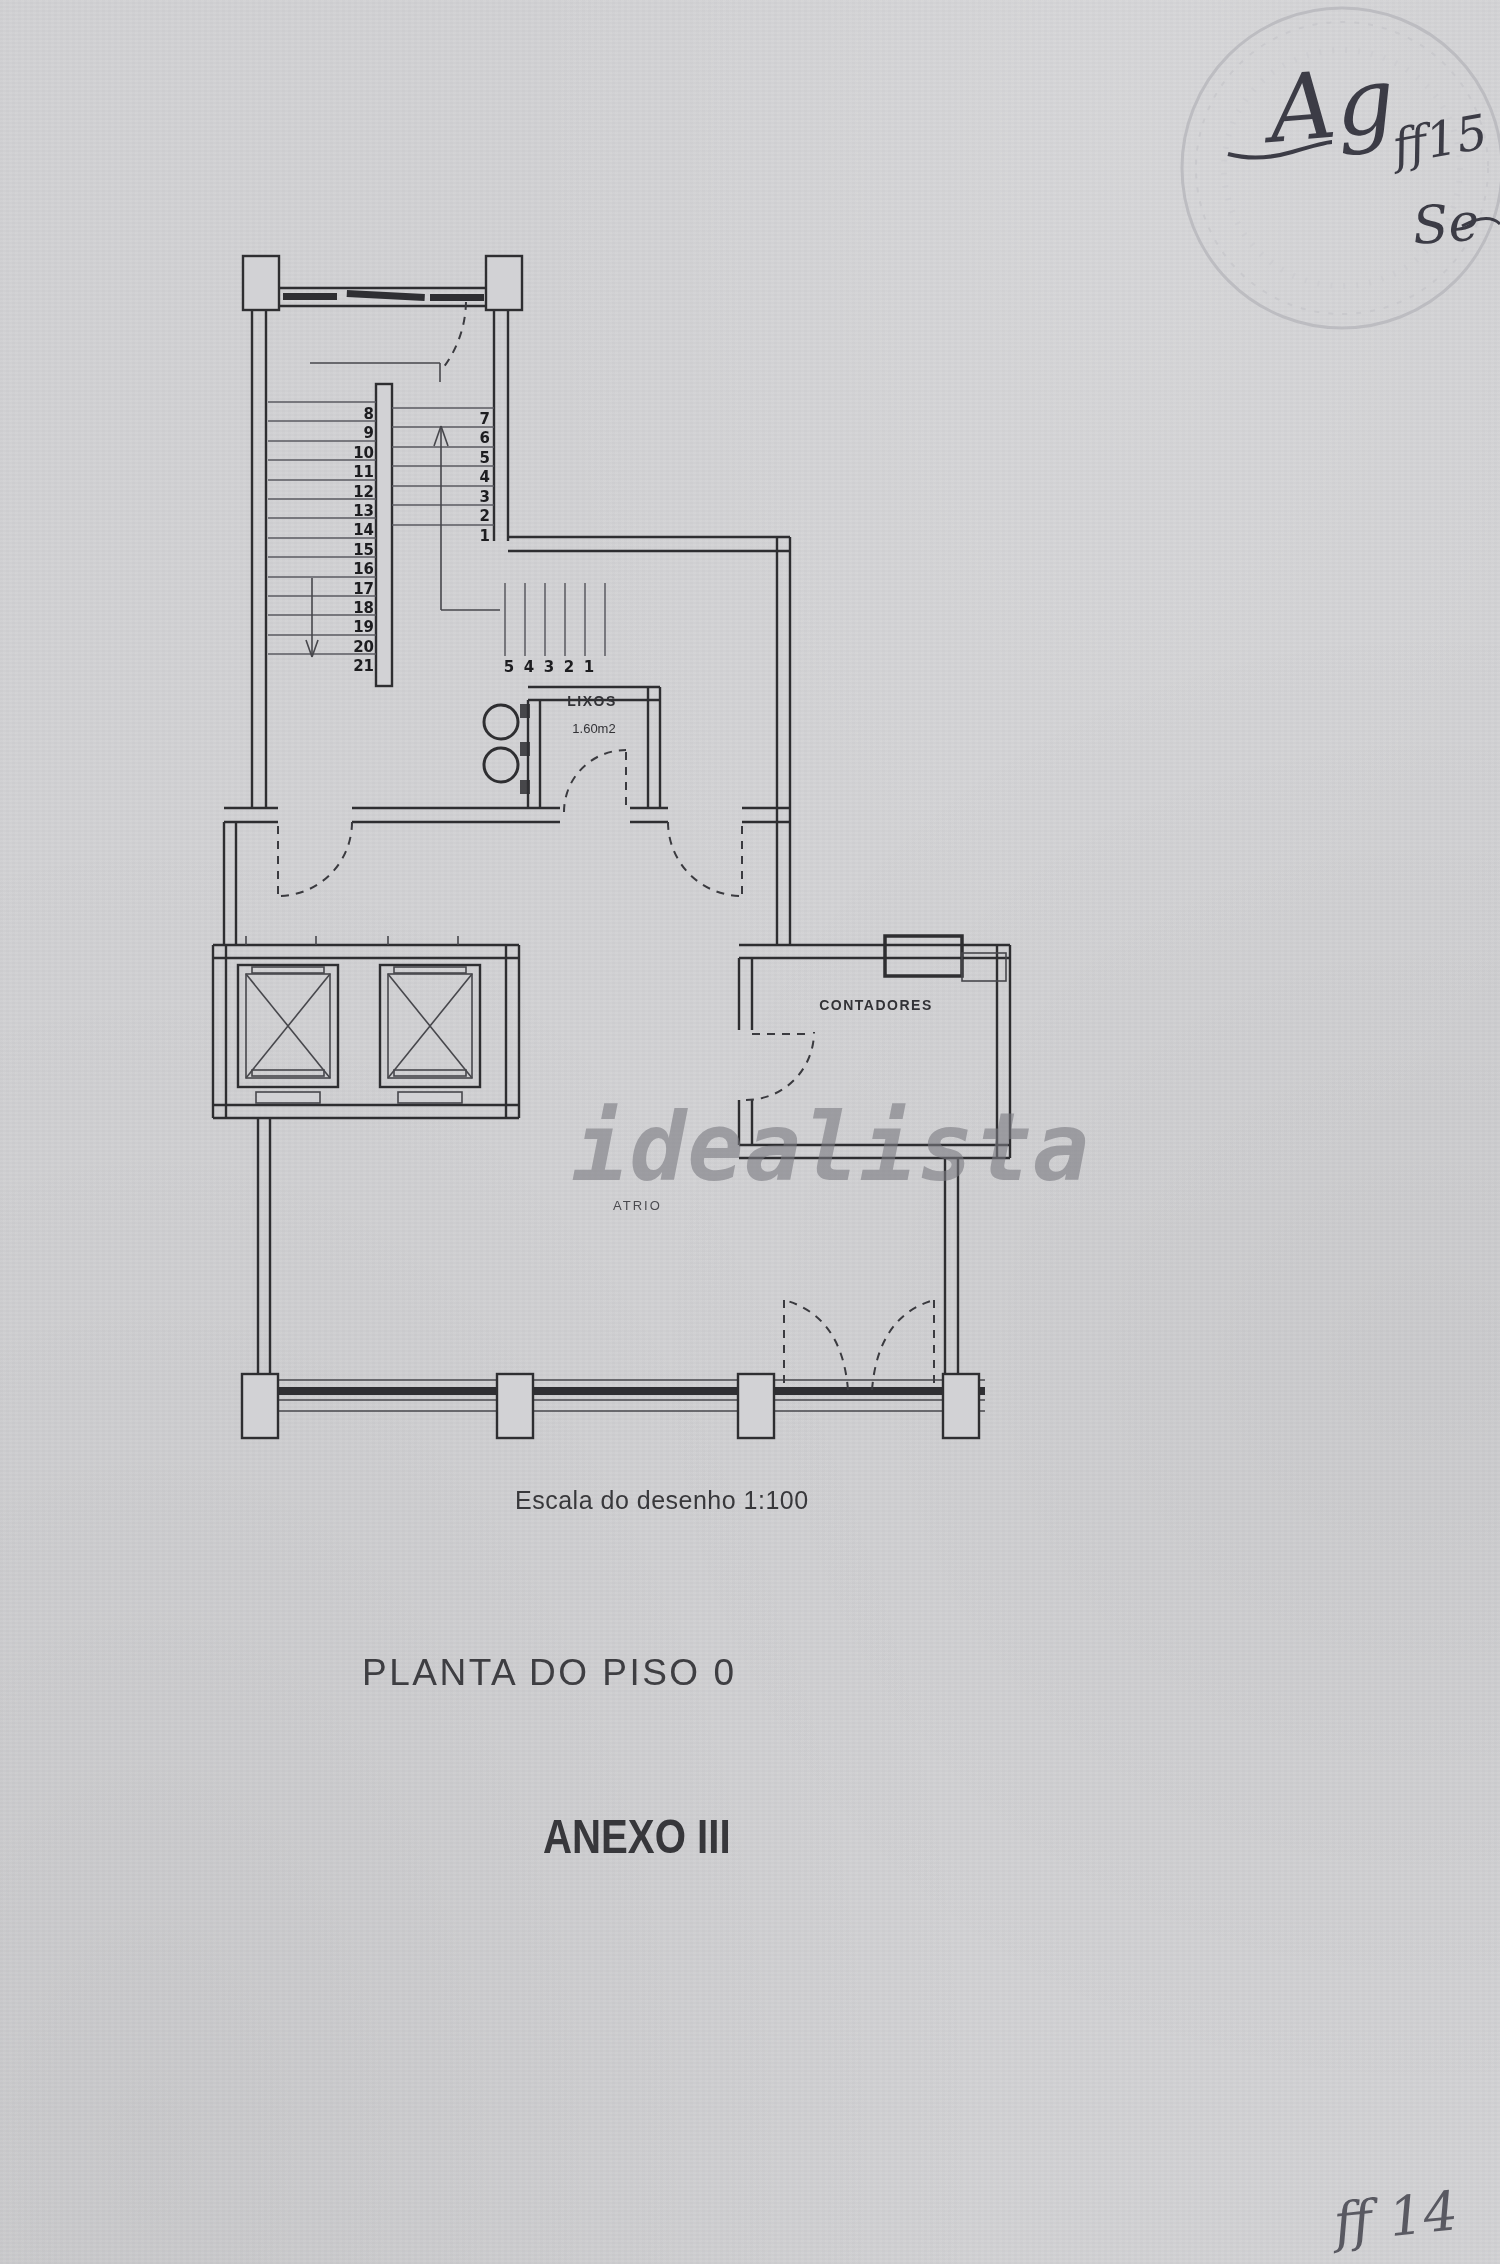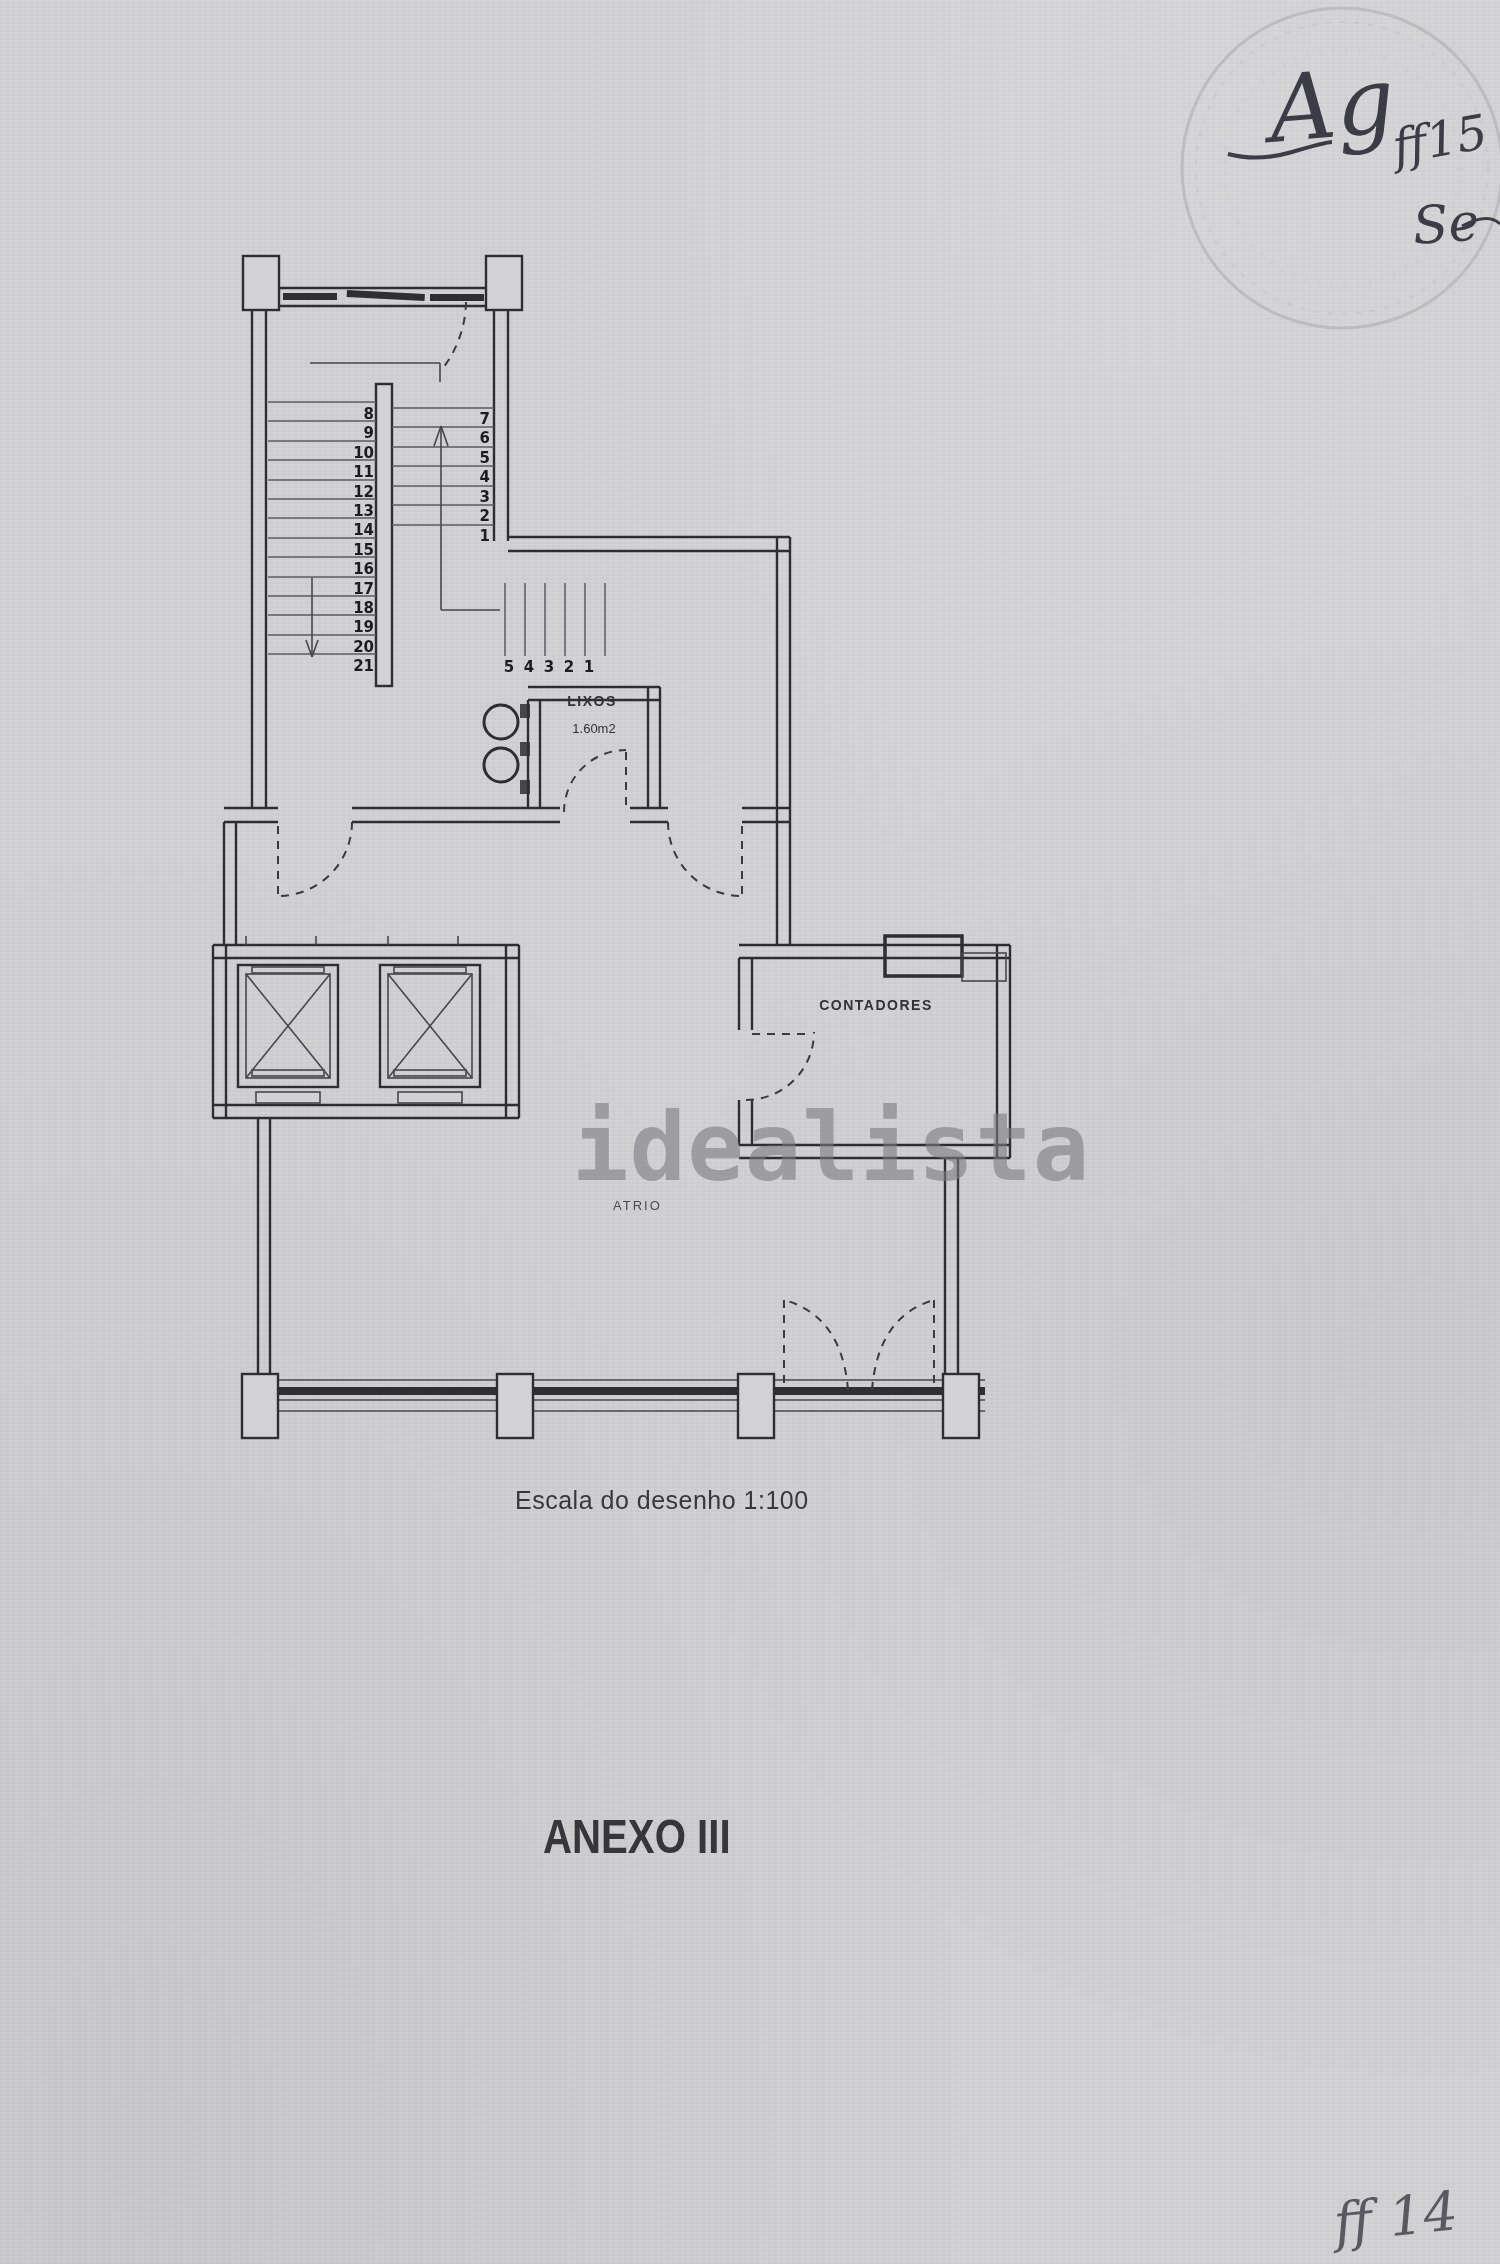--- a/index.html
+++ b/index.html
@@ -33,20 +33,21 @@
   }
   .title1{position:absolute;left:362px;top:1652px;font-size:37px;letter-spacing:2.5px;color:#3e3e42;}
   .title2{position:absolute;left:445px;top:1716px;font-size:38px;letter-spacing:2.5px;color:#3e3e42;}
   .title3{position:absolute;left:543px;top:1808px;font-size:49px;font-weight:bold;color:#37373b;
           transform:scaleX(.82);transform-origin:left top;letter-spacing:0px;}
   .watermark{
     position:absolute;left:572px;top:1093px;
     font-family:"DejaVu Sans Mono", monospace;
     font-weight:bold;font-size:94px;letter-spacing:1px;
     color:rgba(122,122,128,.60);
+    font-style:italic;
   }
   .hand{font-family:"DejaVu Serif", serif;font-style:italic;fill:#3c3c46;}
 </style>
 </head>
 <body>
 
 <div class="paper">
 
   <svg width="1500" height="2264" viewBox="0 0 1500 2264">
 
@@ -295,15 +296,16 @@
       <text class="hand" x="1414" y="244" font-size="52" transform="rotate(-4 1414 244)">Se</text>
       <path d="M 1462 226 Q 1488 212 1500 224" fill="none" stroke="#3c3c46" stroke-width="3"></path>
       <text class="hand" x="1336" y="2242" font-size="54" opacity=".8" transform="rotate(-6 1336 2242)">ff 14</text>
     </g>
   </svg>
 
   <div class="watermark">idealista</div>
 
   <div class="scalenote">Escala do desenho 1:100</div>
 
+  <div class="title1">PLANTA DO PISO 0</div>
   <div class="title3">ANEXO III</div>
 
 </div>
 
 </body></html>

